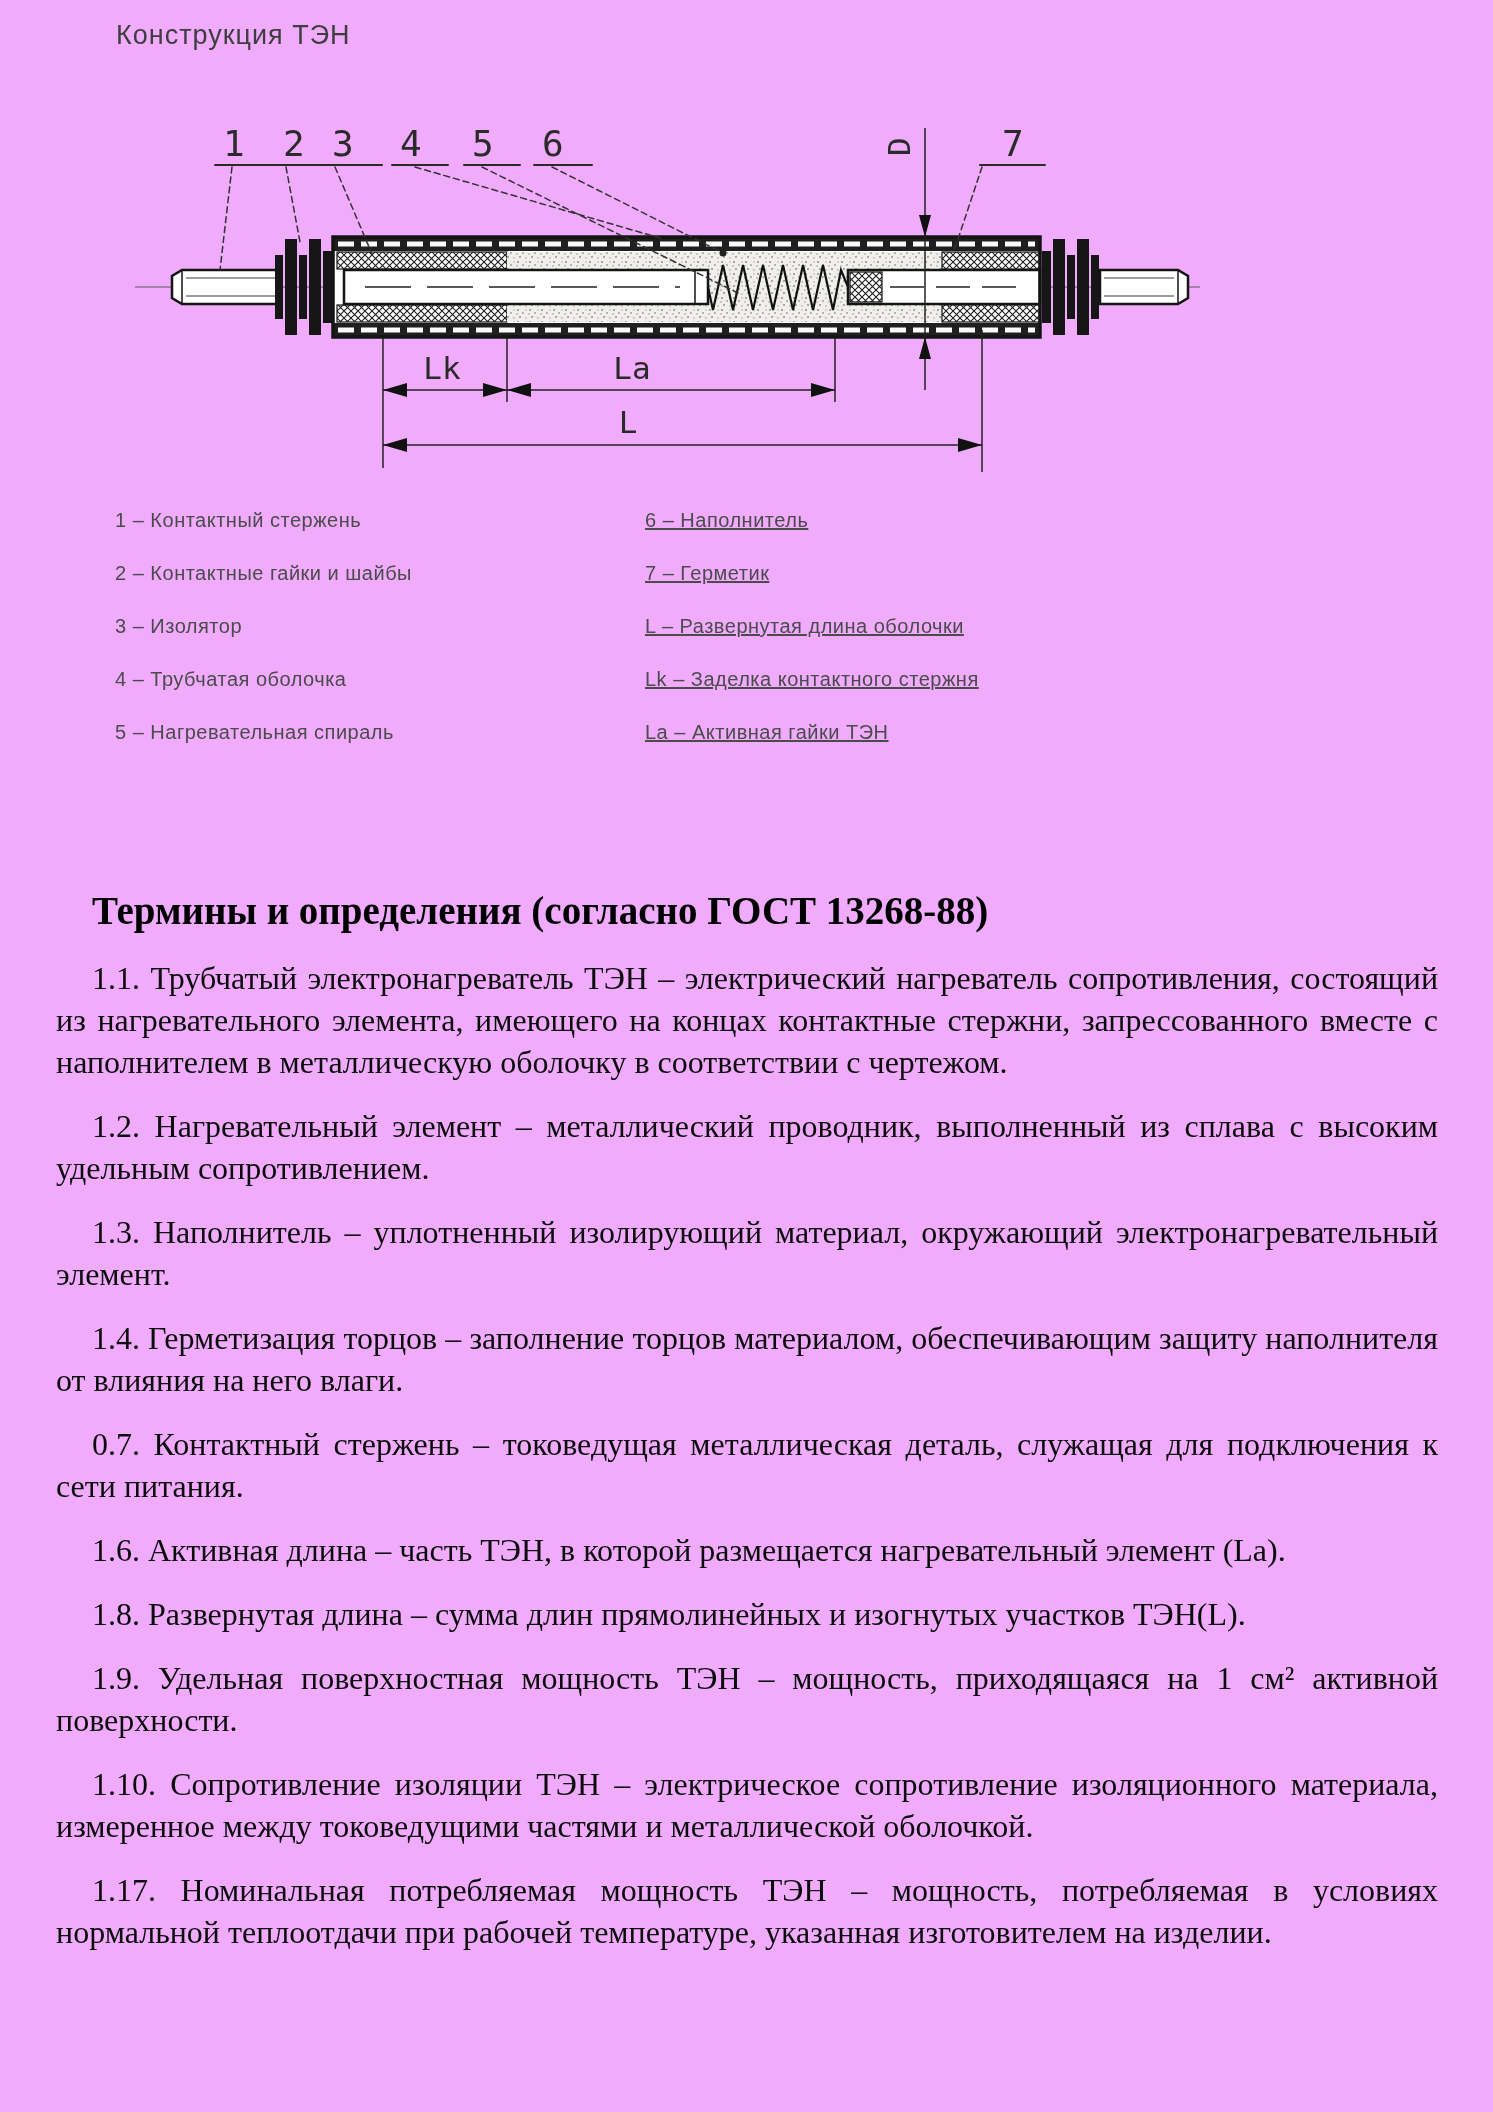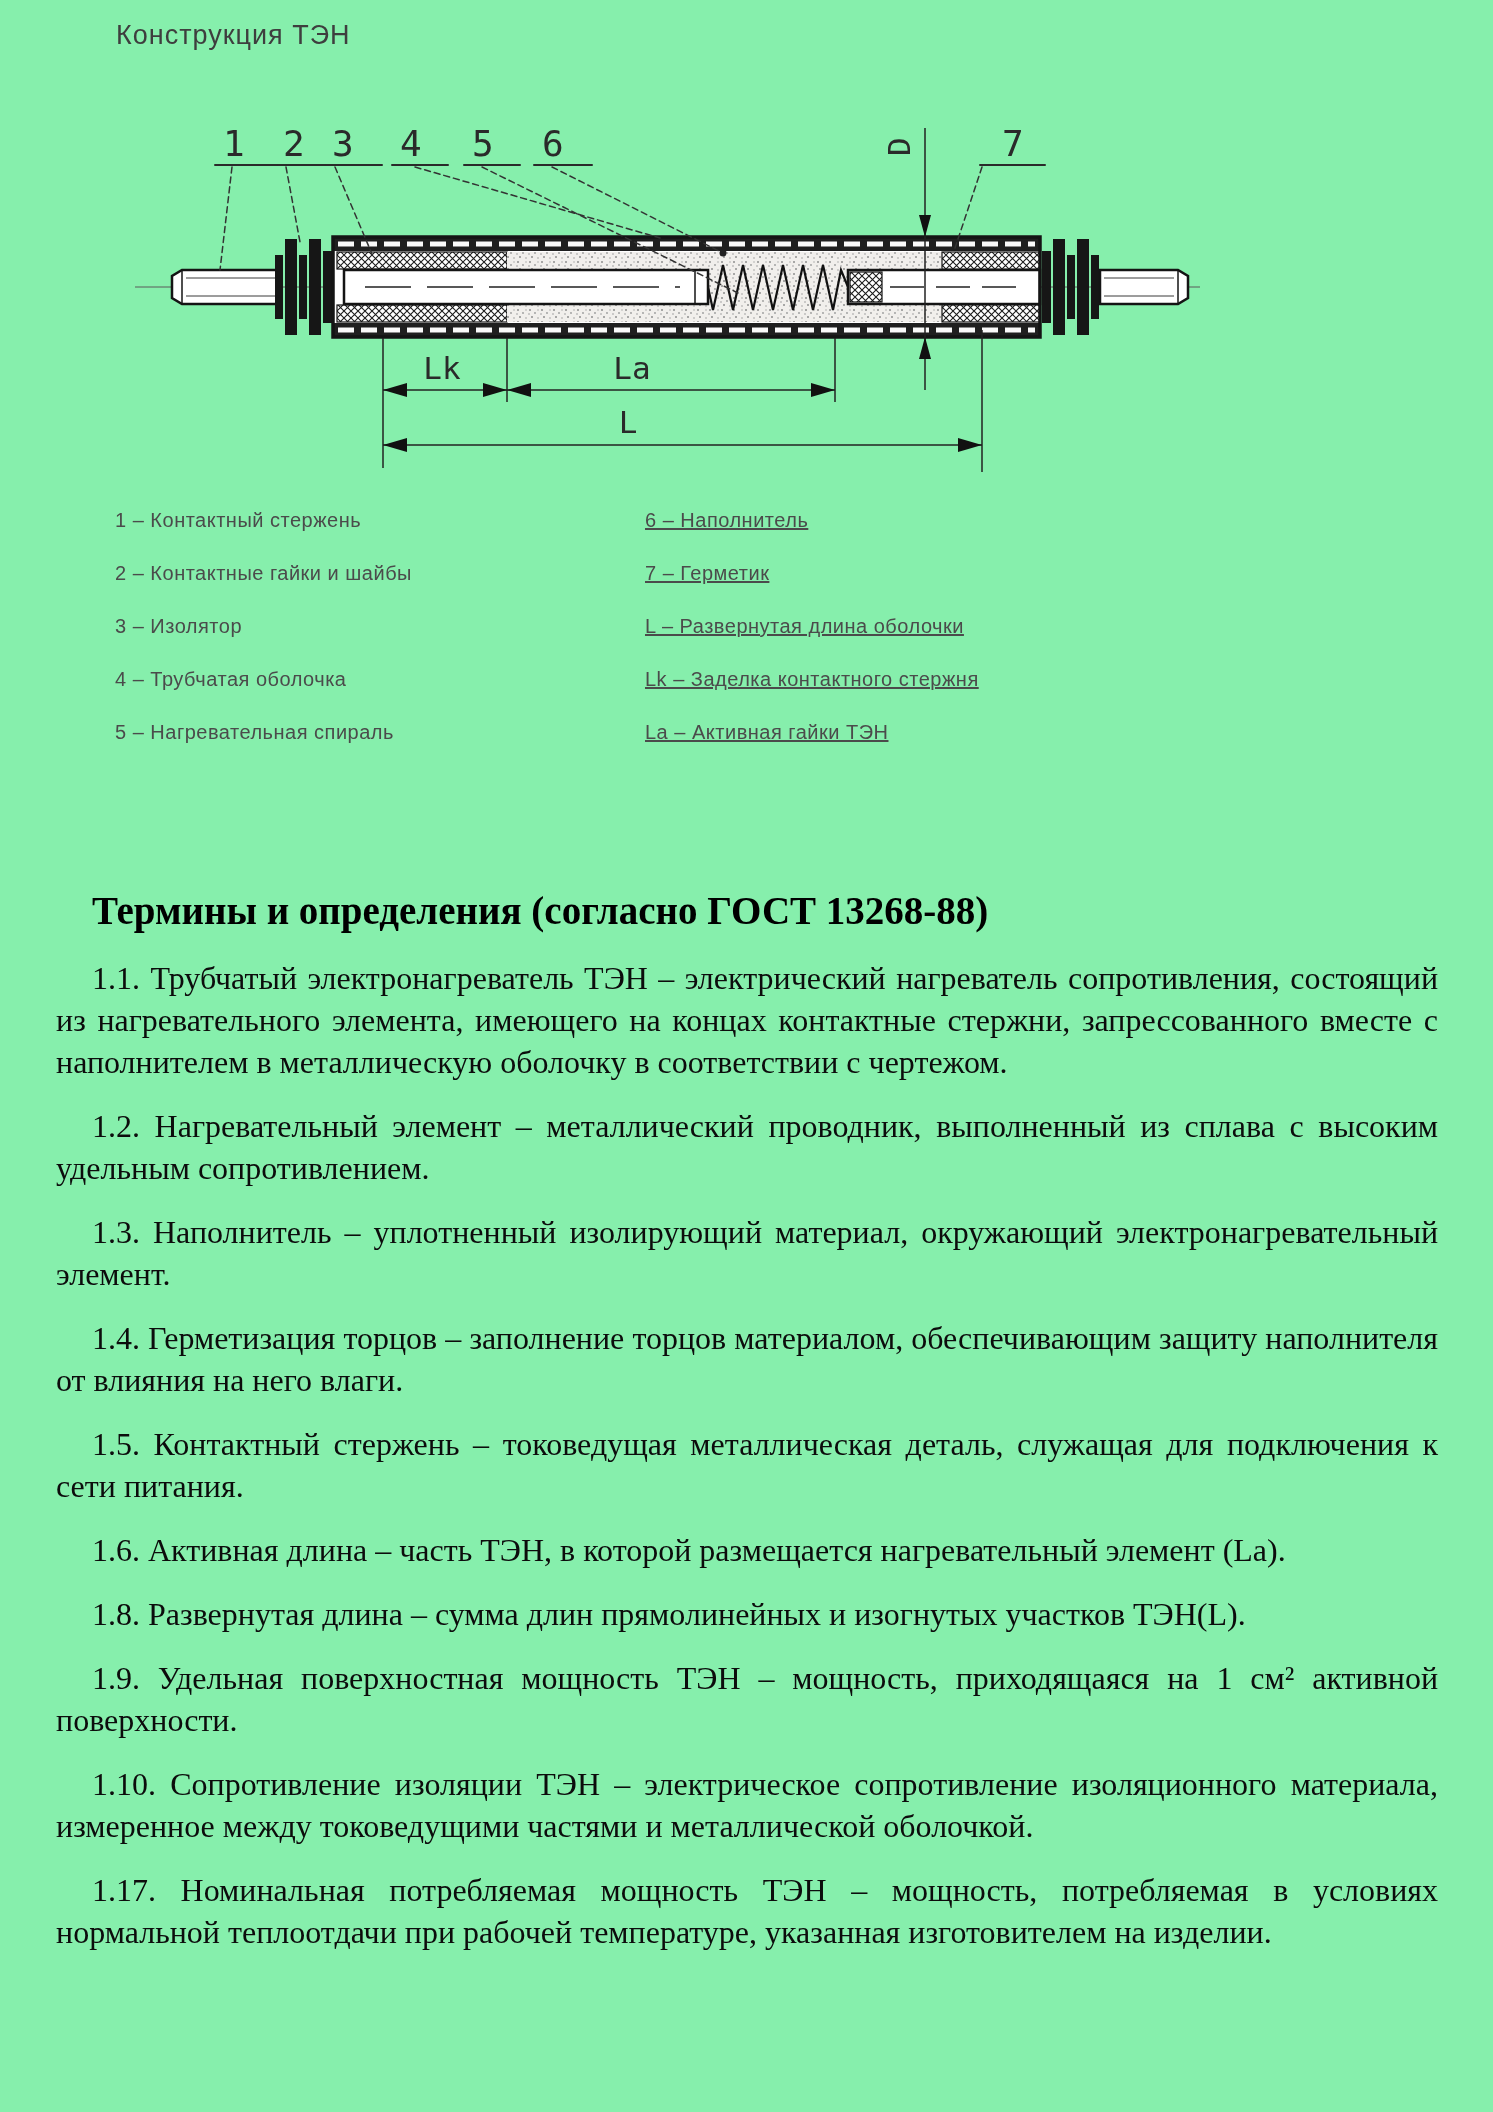--- a/index.html
+++ b/index.html
@@ -1,19 +1,19 @@
 <!DOCTYPE html>
 <html><head>
 <meta charset="utf-8">
 <style>
   html,body{margin:0;padding:0;background:#ffffff;}
   .page{
     position:relative;
     width:1493px;height:2112px;
-    background:#86efac;
+    background:#f0abfc;
     font-family:"Liberation Serif", serif;
     color:#101010;
     overflow:hidden;
   }
   .diagram-title{
     position:absolute;left:116px;top:20px;
     font-family:"Liberation Sans", sans-serif;
     font-size:27px;color:#3e3e3e;letter-spacing:1px;
   }
   .diagram-svg{position:absolute;left:120px;top:80px;}
@@ -211,21 +211,21 @@
     <div class="legend-row">Lk – Заделка контактного стержня</div>
     <div class="legend-row">La – Активная гайки ТЭН</div>
   </div>
 
   <div class="terms">
     <h2 class="terms-heading">Термины и определения (согласно ГОСТ 13268-88)</h2>
     <p>1.1. Трубчатый электронагреватель ТЭН – электрический нагреватель сопротивления, состоящий из нагревательного элемента, имеющего на концах контактные стержни, запрессованного вместе с наполнителем в металлическую оболочку в соответствии с чертежом.</p>
     <p>1.2. Нагревательный элемент – металлический проводник, выполненный из сплава с высоким удельным сопротивлением.</p>
     <p>1.3. Наполнитель – уплотненный изолирующий материал, окружающий электронагревательный элемент.</p>
     <p>1.4. Герметизация торцов – заполнение торцов материалом, обеспечивающим защиту наполнителя от влияния на него влаги.</p>
-    <p>1.5. Контактный стержень – токоведущая металлическая деталь, служащая для подключения к сети питания.</p>
+    <p>0.7. Контактный стержень – токоведущая металлическая деталь, служащая для подключения к сети питания.</p>
     <p>1.6. Активная длина – часть ТЭН, в которой размещается нагревательный элемент (La).</p>
     <p>1.8. Развернутая длина – сумма длин прямолинейных и изогнутых участков ТЭН(L).</p>
     <p>1.9. Удельная поверхностная мощность ТЭН – мощность, приходящаяся на 1 см² активной поверхности.</p>
     <p>1.10. Сопротивление изоляции ТЭН – электрическое сопротивление изоляционного материала, измеренное между токоведущими частями и металлической оболочкой.</p>
     <p>1.17. Номинальная потребляемая мощность ТЭН – мощность, потребляемая в условиях нормальной теплоотдачи при рабочей температуре, указанная изготовителем на изделии.</p>
   </div>
 
 </div>
 
 </body></html>

